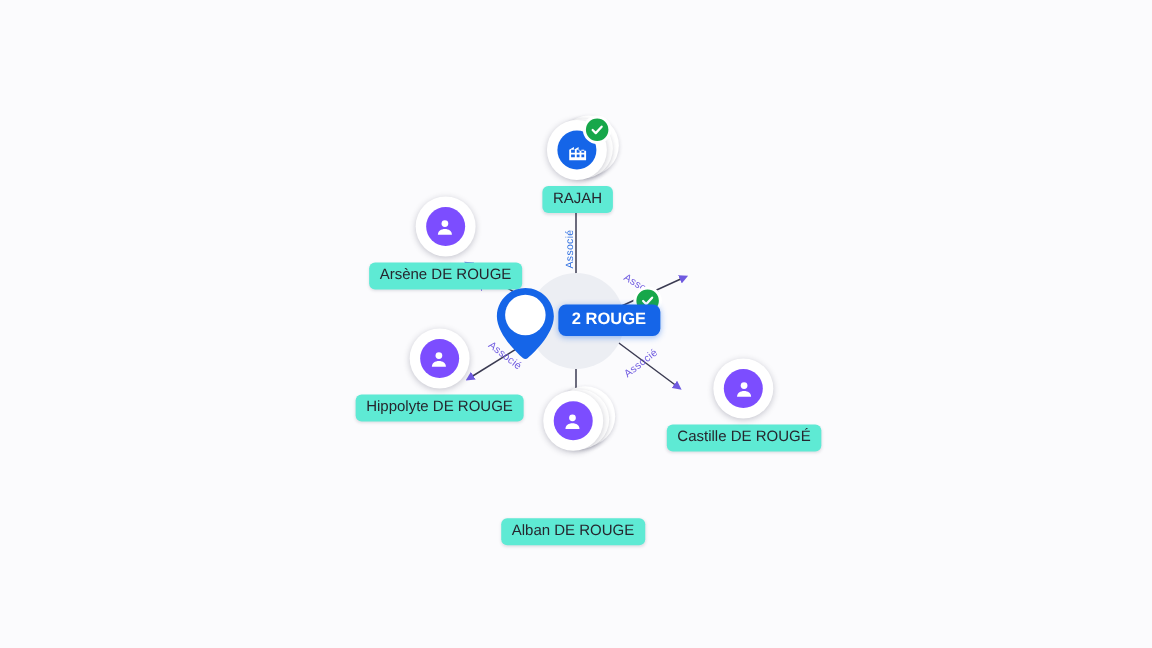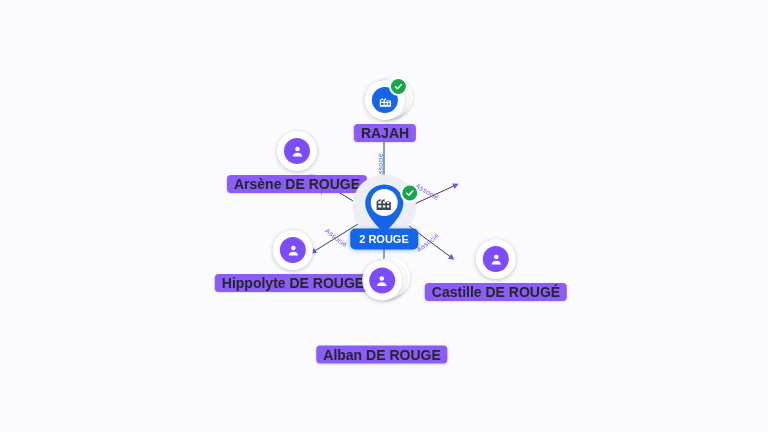--- a/index.html
+++ b/index.html
@@ -98,49 +98,47 @@
     top: -3px;
     display: flex;
     align-items: center;
     justify-content: center;
   }
   .badge svg { display: block; }
 
   
   .caption {
     margin-top: 4px;
-    background: #8b5cf6;
+    background: #5eead4;
     color: #26262e;
-    font-size: 14px;
+    font-size: 10px;
     line-height: 12px;
     padding: 3px 7px;
     border-radius: 4px;
     white-space: nowrap;
     box-shadow: 0 1px 2px rgba(30,30,60,0.13);
-    font-weight: bold;
   }
   .caption.primary {
     background: #1565e8;
     color: #ffffff;
     font-weight: bold;
     font-size: 11px;
     line-height: 13px;
     border-radius: 5px;
     padding: 4px 9px;
     box-shadow: 0 1px 4px rgba(21,101,232,0.45);
   }
 
   
   .pin-wrap {
     position: absolute;
     left: 384px;
     top: 216px;
     transform: translate(-50%, -50%);
     display: flex;
-    flex-direction: column;
     align-items: center;
   }
   .pin-halo {
     position: absolute;
     width: 64px;
     height: 64px;
     border-radius: 50%;
     background: #eceef3;
     left: 50%;
     top: 0;
@@ -263,21 +261,21 @@
             <circle cx="12" cy="8" r="3.6"></circle>
             <path d="M4.5 20c0-4 3.4-6.2 7.5-6.2S19.5 16 19.5 20z"></path>
           </svg>
         </div>
       </div>
     </div>
     <div class="caption">Arsène DE ROUGE</div>
   </div>
 
 
-  <div class="node" style="left:293px; top:261px;">
+  <div class="node" style="left:293px; top:250px;">
     <div class="stack">
       <div class="disc">
         <div class="avatar">
           <svg width="15" height="15" viewBox="0 0 24 24" fill="#ffffff">
             <circle cx="12" cy="8" r="3.6"></circle>
             <path d="M4.5 20c0-4 3.4-6.2 7.5-6.2S19.5 16 19.5 20z"></path>
           </svg>
         </div>
       </div>
     </div>

